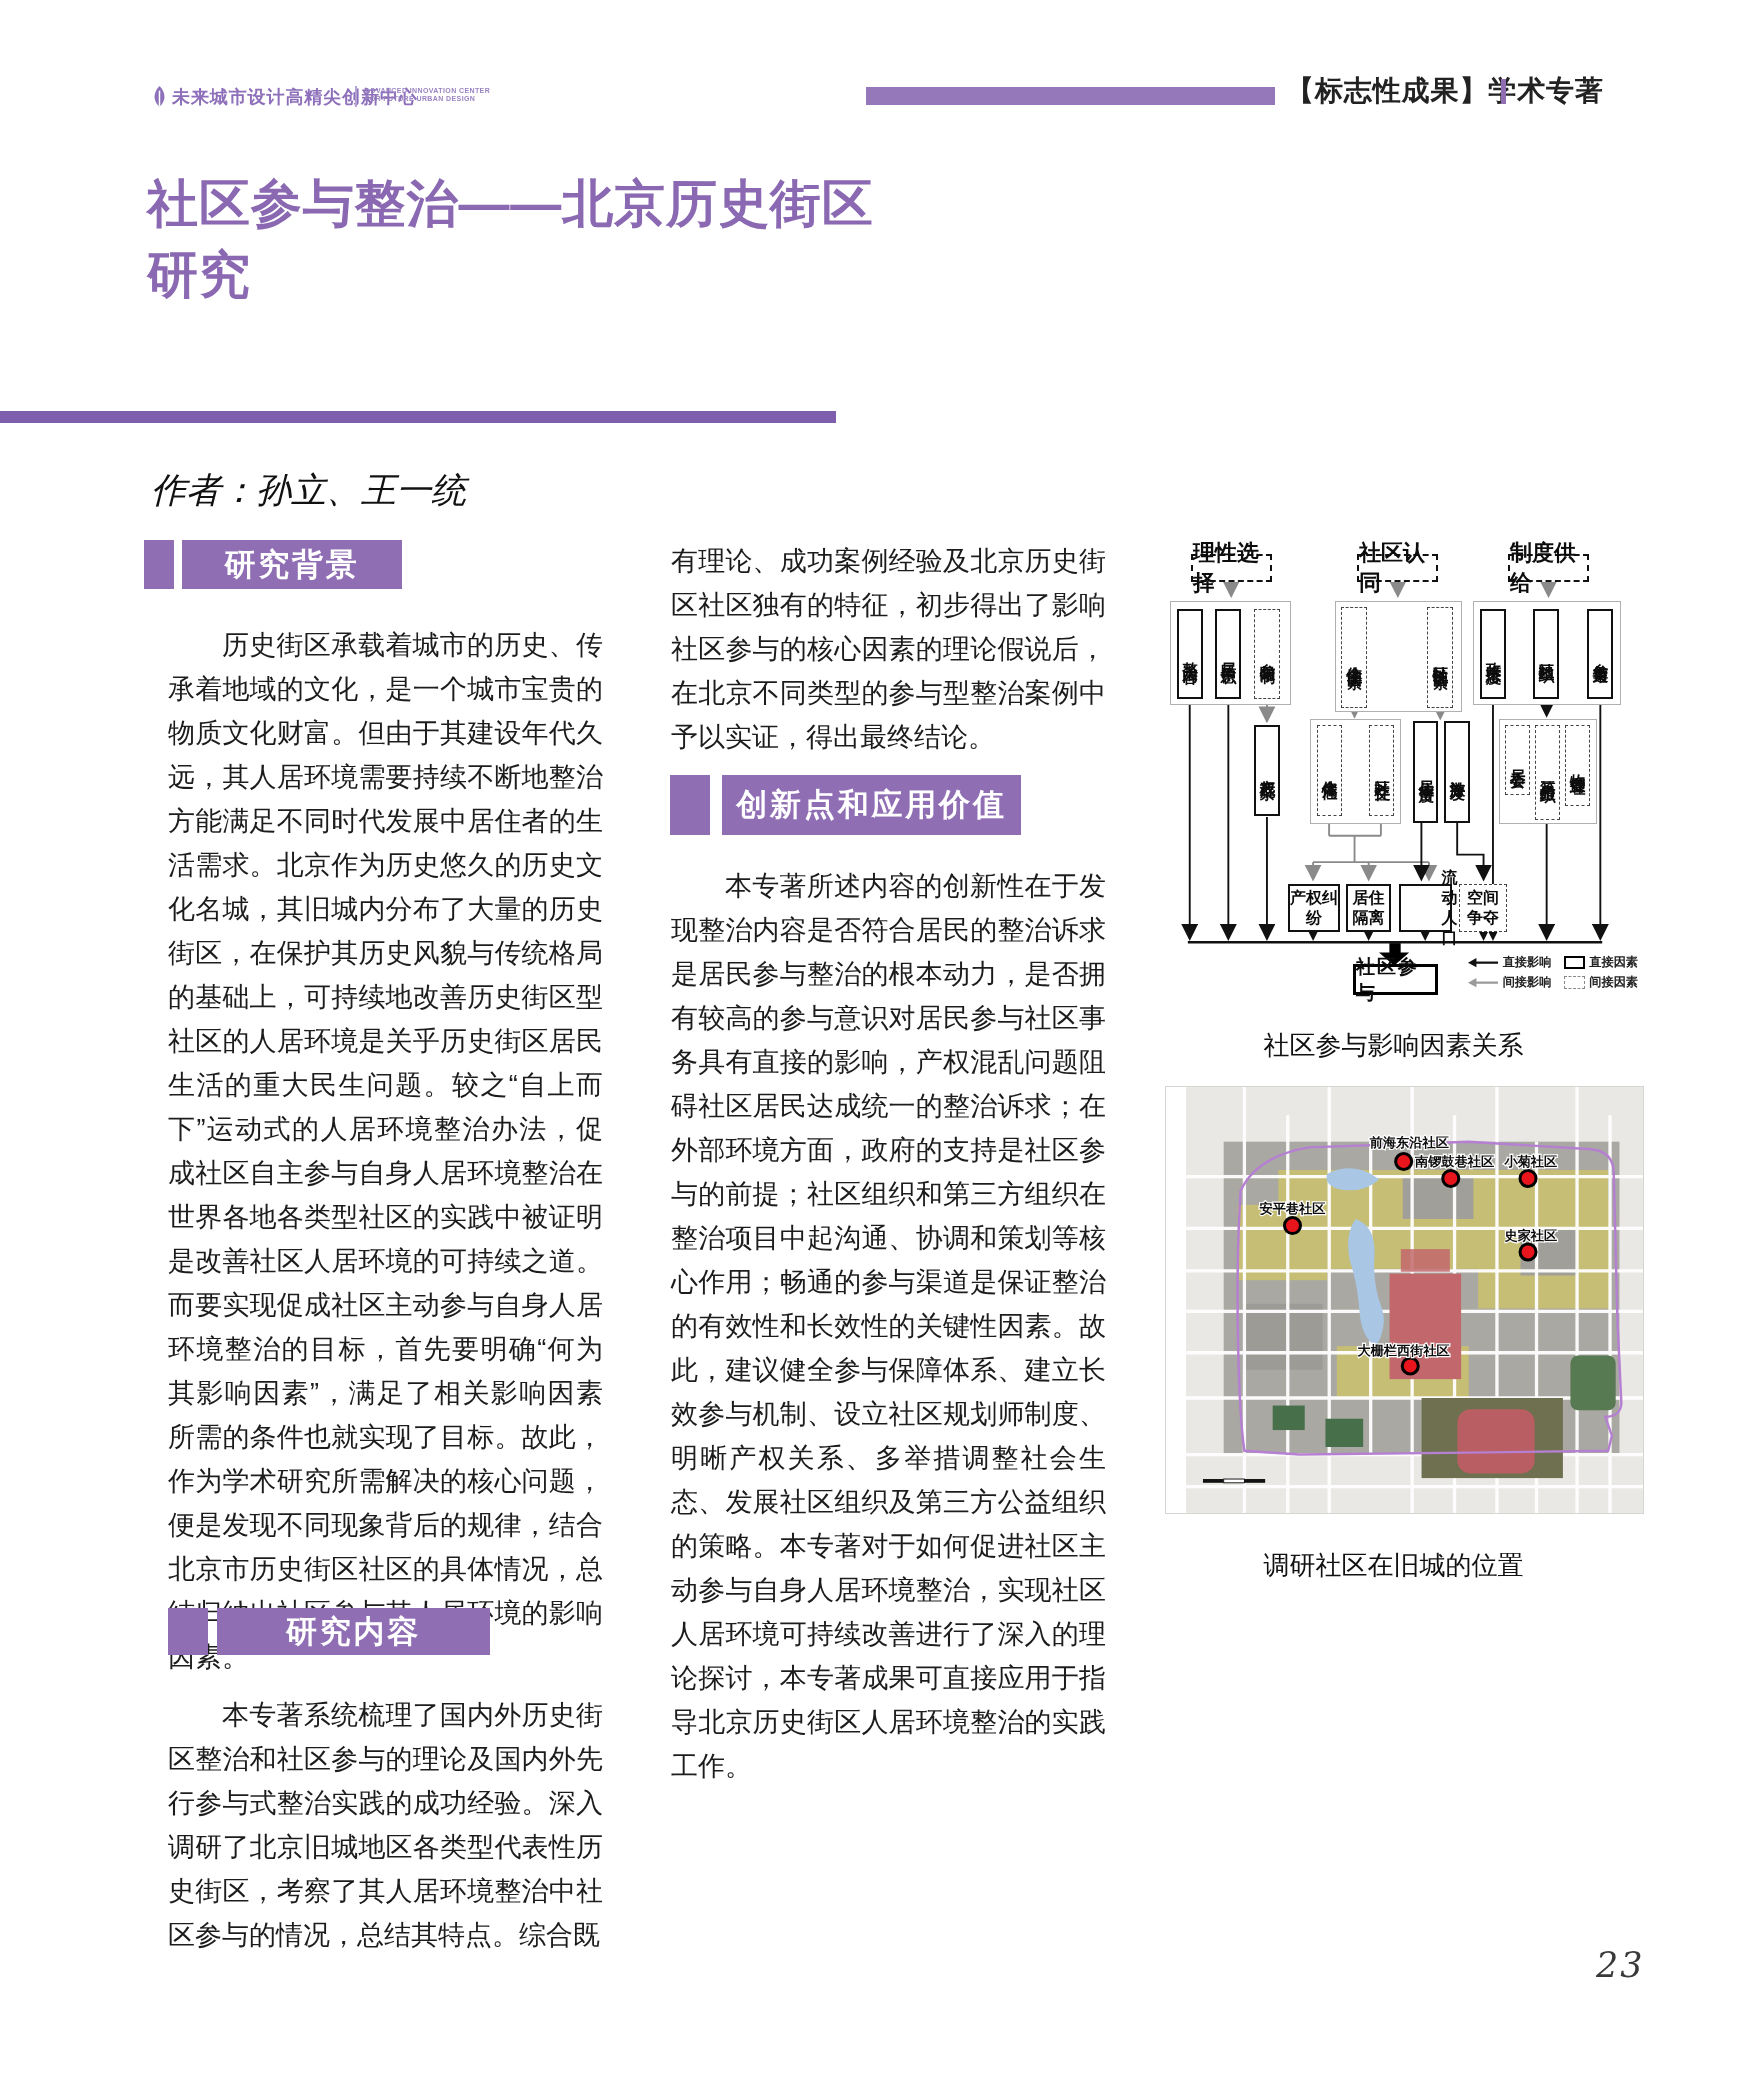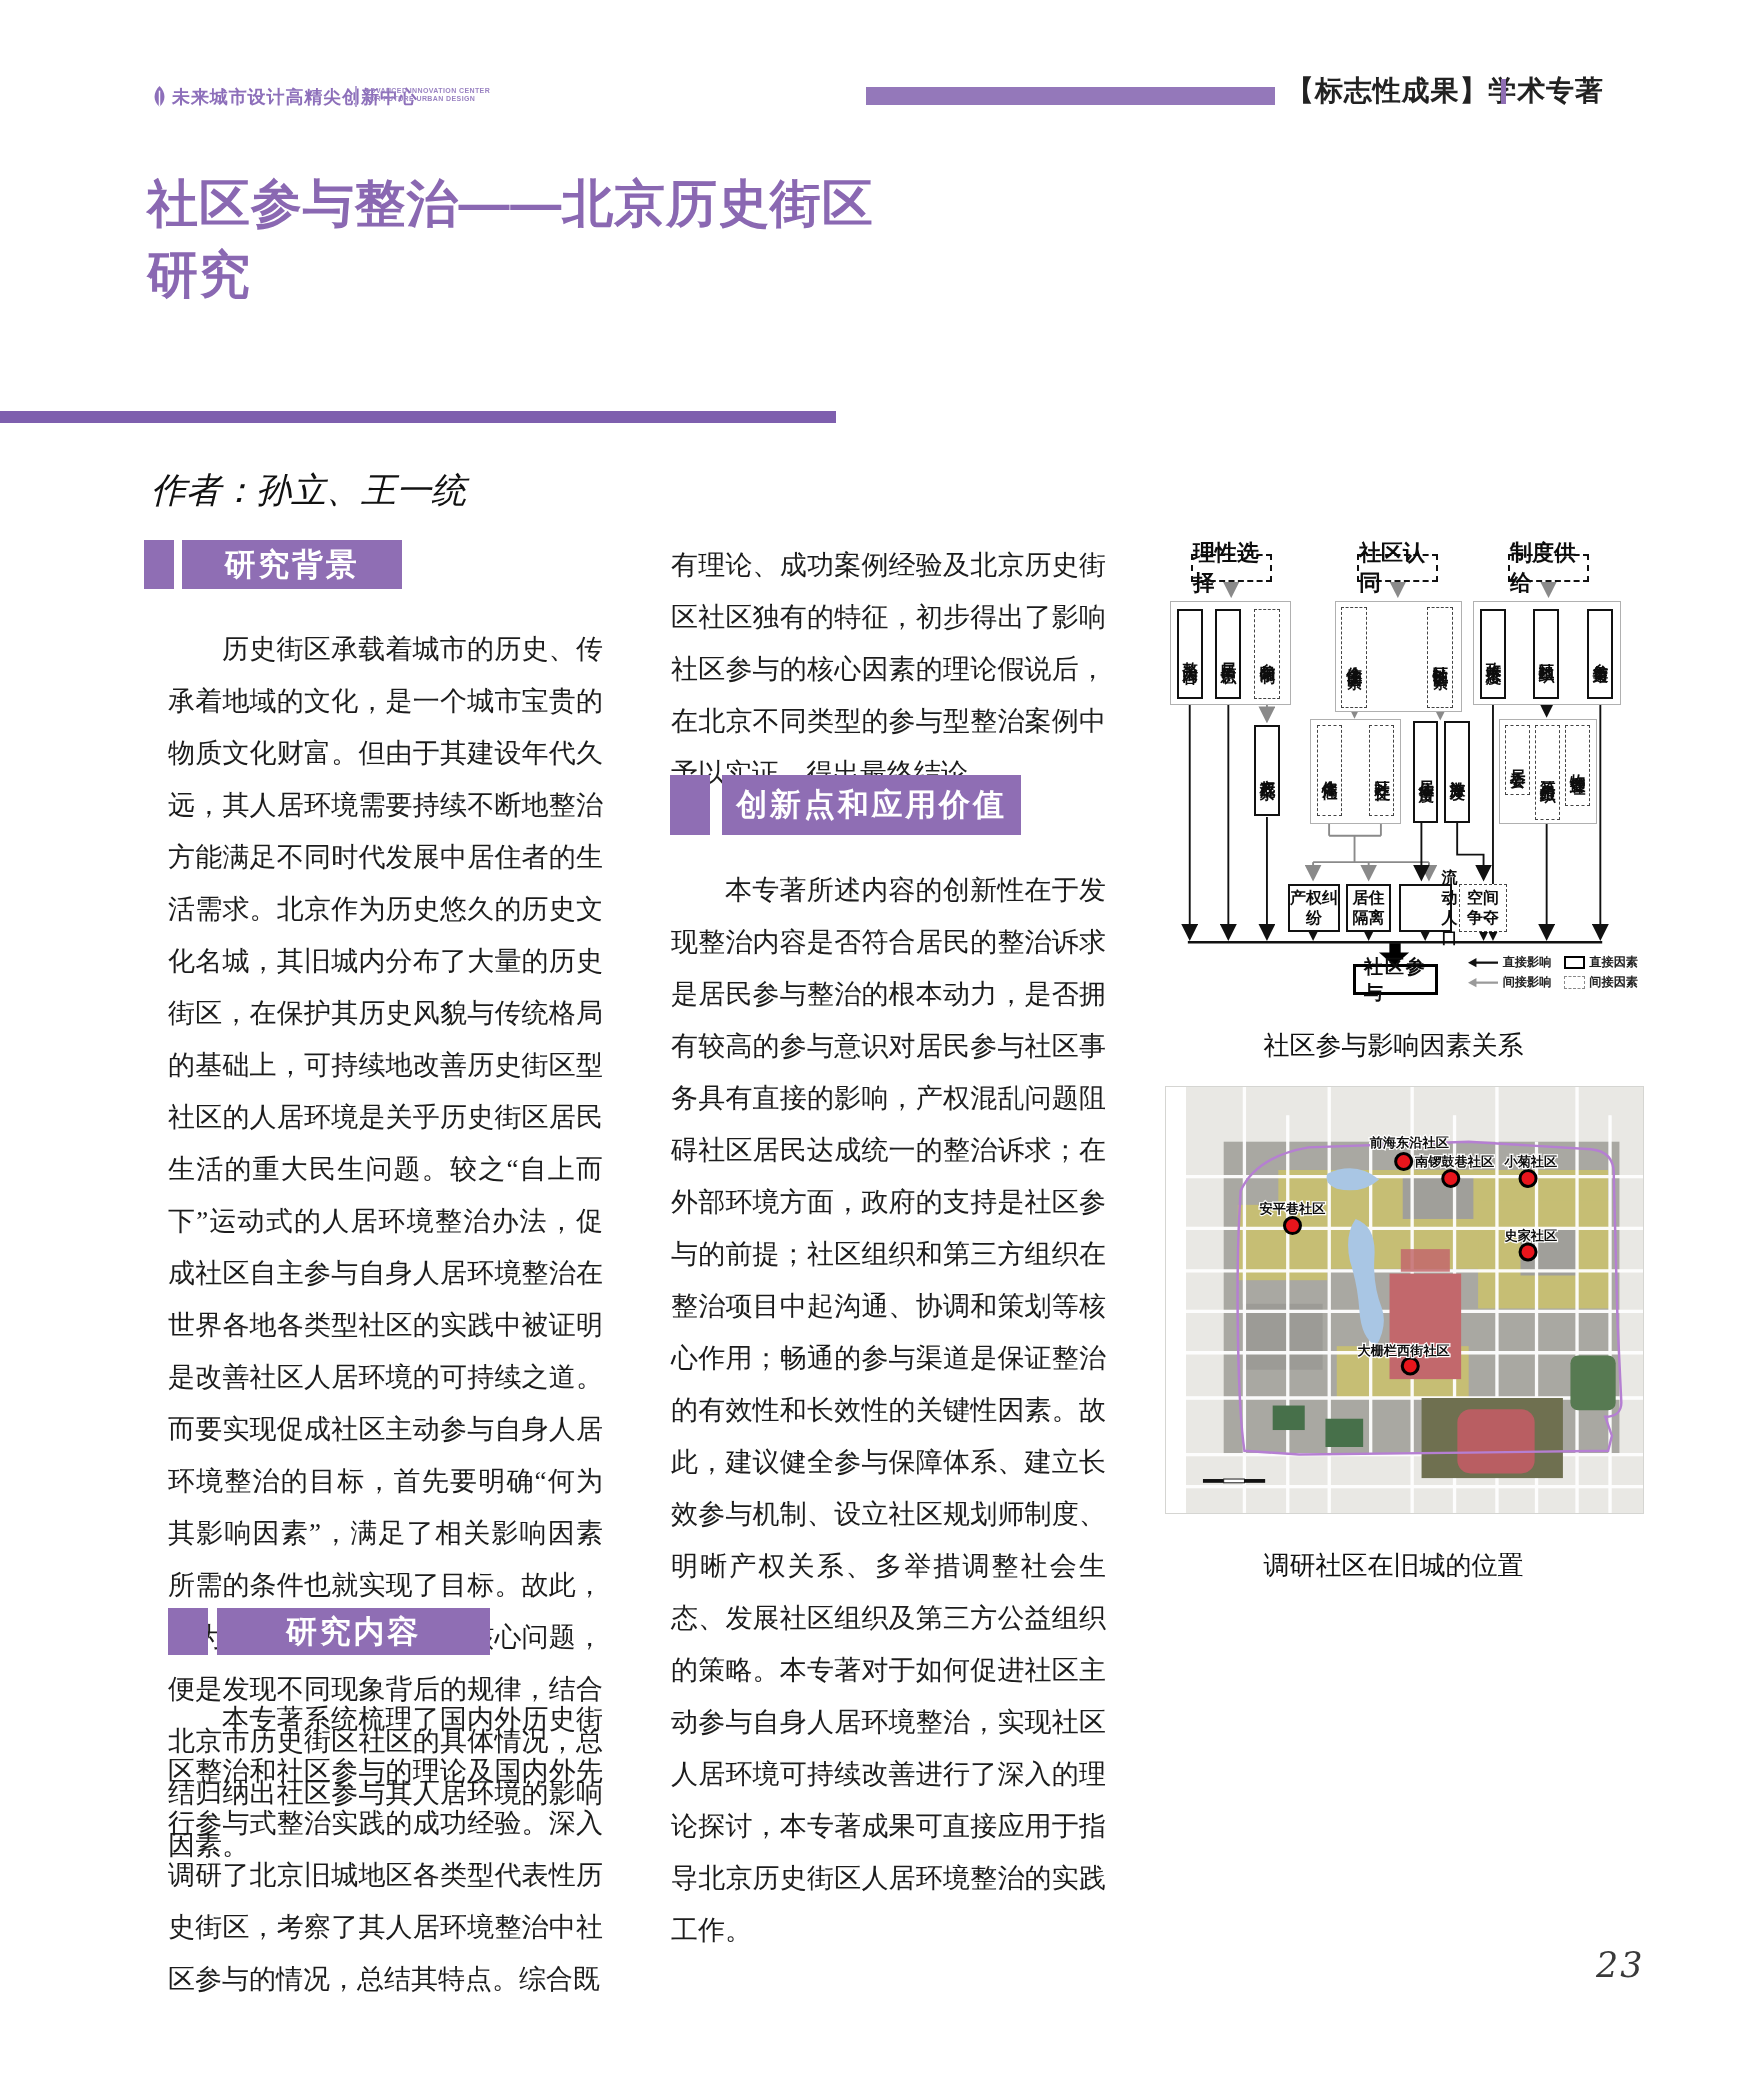--- a/index.html
+++ b/index.html
@@ -15,21 +15,21 @@
   .head-tick{background:#8f6eb4;}
   
   .title{font-weight:700;font-size:51px;line-height:71px;color:#8a68b2;letter-spacing:0.9px;}
   .rule{background:#7e5fae;}
   .author{font-family:"Liberation Serif",serif;font-size:35px;color:#111;font-style:italic;}
   
   .sec-sq{position:absolute;background:#8f6eb4;}
   .sec-bar{position:absolute;background:#8f6eb4;color:#fff;font-weight:700;font-size:31px;
            letter-spacing:2.8px;display:flex;align-items:center;justify-content:center;}
   
-  .coltext{font-family:Liberation Serif, serif;font-size:27px;line-height:52px;
+  .coltext{font-family:Liberation Sans, sans-serif;font-size:27px;line-height:44px;
            text-align:justify;color:#1c1c1c;}
   .indent{text-indent:2em;}
   .caption{font-family:"Liberation Serif",serif;font-size:26px;color:#111;text-align:center;}
   .pageno{font-family:"DejaVu Serif",serif;font-style:italic;font-size:35px;color:#3a3a3a;letter-spacing:1.9px;}
   
   .diagram{position:absolute;left:1153px;top:523px;width:485px;height:490px;}
   .diagram svg.wires{position:absolute;left:0;top:0;z-index:0;}
   .dbox{position:absolute;z-index:2;background:#fff;box-sizing:border-box;color:#0d0d0d;}
   .hbox{border:2.4px dashed #111;font-weight:700;font-size:22px;display:flex;
         align-items:center;justify-content:center;}
@@ -169,21 +169,21 @@
     <div class="dbox vbox solid" style="left:291px;top:198px;width:26px;height:102px;">旅游开发</div>
     <div class="dbox vbox dash" style="left:352px;top:202px;width:24.5px;height:70px;">居委会</div>
     <div class="dbox vbox dash" style="left:382px;top:202px;width:24.5px;height:95px;">第三方组织</div>
     <div class="dbox vbox dash" style="left:412px;top:202px;width:24.5px;height:81px;">物业管理</div>
 
     <div class="dbox l3box solid" style="left:135px;top:361px;width:52px;height:48px;">产权纠纷</div>
     <div class="dbox l3box solid" style="left:193px;top:361px;width:45px;height:48px;">居住隔离</div>
     <div class="dbox l3box solid" style="left:246px;top:361px;width:53px;height:48px;padding-left:48px;">流动人口</div>
     <div class="dbox l3box dash" style="left:306px;top:361px;width:48px;height:48px;">空间争夺</div>
 
-    <div class="dbox result" style="left:200px;top:441px;width:85px;height:31px;padding-left:8px;">社区参与</div>
+    <div class="dbox result" style="left:200px;top:441px;width:85px;height:31px;">社区参与</div>
 
     <div class="legend-row" style="left:315px;top:431px;">
       <svg width="30" height="11.3" viewBox="0 0 32 12">
         <path d="M32,6 H8" stroke="#111" stroke-width="2.4"></path>
           <polygon points="9,1 0,6 9,11" fill="#111"></polygon>
       </svg>
       <span>直接影响</span>
       <span class="leg-box-solid" style="margin-left:7.5px;"></span>
       <span>直接因素</span>
     </div>

